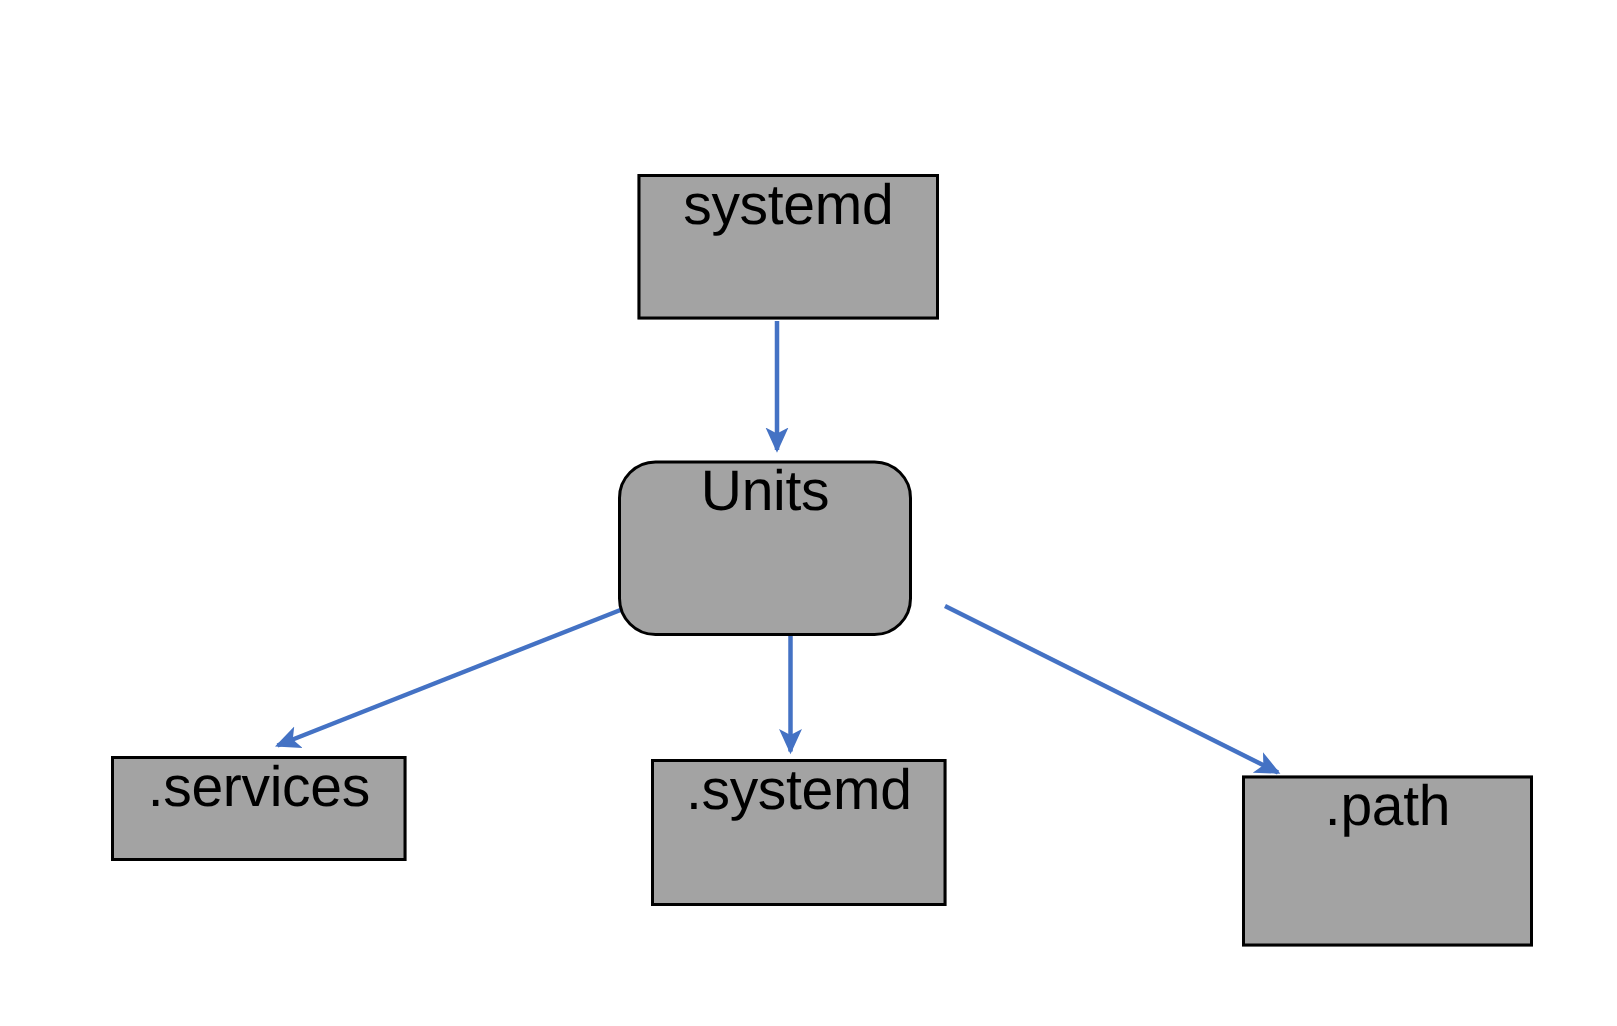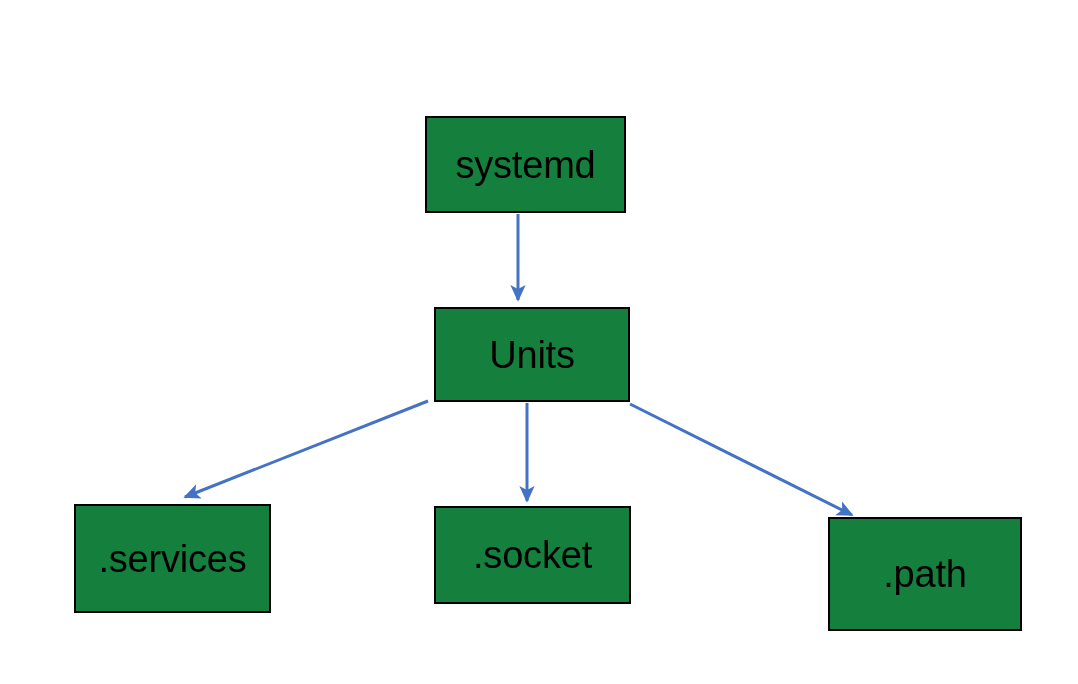--- a/index.html
+++ b/index.html
@@ -22,40 +22,40 @@
     position: absolute;
     left: 0;
     top: 0;
     width: 1078px;
     height: 684px;
     pointer-events: none;
   }
   .node {
     position: absolute;
     box-sizing: border-box;
-    background: #15803d;
+    background: #a3a3a3;
     border: 2px solid #000000;
     display: flex;
-    align-items: center;
+    align-items: flex-start;
     justify-content: center;
     z-index: 2;
   }
   .node-label {
     font-family: "Liberation Sans", sans-serif;
     font-size: 38px;
     font-weight: 400;
     color: #000000;
     line-height: 1;
     letter-spacing: -0.2px;
     white-space: nowrap;
   }
   
   #node-systemd  { left: 425px; top: 116px; width: 201px; height: 97px; }
-  #node-units    { left: 434px; top: 307px; width: 196px; height: 95px; }
-  #node-services { left: 74px;  top: 504px; width: 197px; height: 109px; }
+  #node-units    { left: 412px; top: 307px; width: 196px; height: 117px; border-radius: 25px; }
+  #node-services { left: 74px;  top: 504px; width: 197px; height: 70px; }
   #node-socket   { left: 434px; top: 506px; width: 197px; height: 98px; }
   #node-path     { left: 828px; top: 517px; width: 194px; height: 114px; }
 
   #node-services .node-label,
   #node-socket .node-label,
   #node-path .node-label { font-size: 38px; }
 </style>
 </head>
 <body>
 
@@ -83,20 +83,20 @@
 
   <div class="node" id="node-units">
     <span class="node-label">Units</span>
   </div>
 
   <div class="node" id="node-services">
     <span class="node-label">.services</span>
   </div>
 
   <div class="node" id="node-socket">
-    <span class="node-label">.socket</span>
+    <span class="node-label">.systemd</span>
   </div>
 
   <div class="node" id="node-path">
     <span class="node-label">.path</span>
   </div>
 
 </div>
 
 </body></html>

